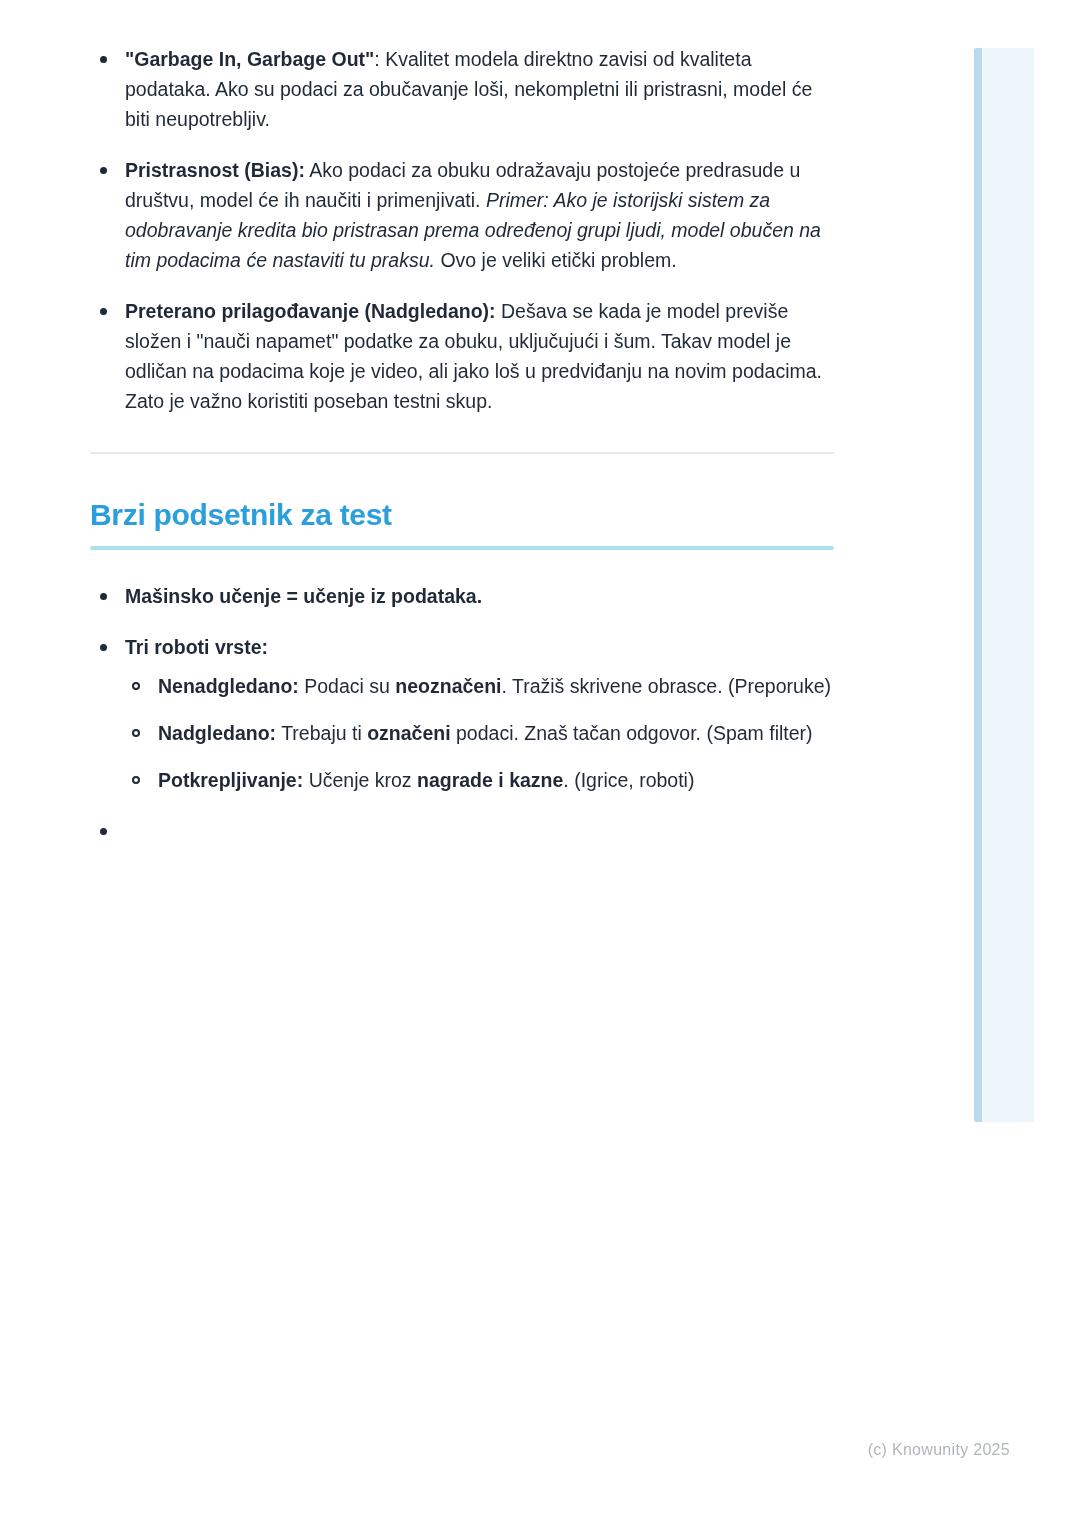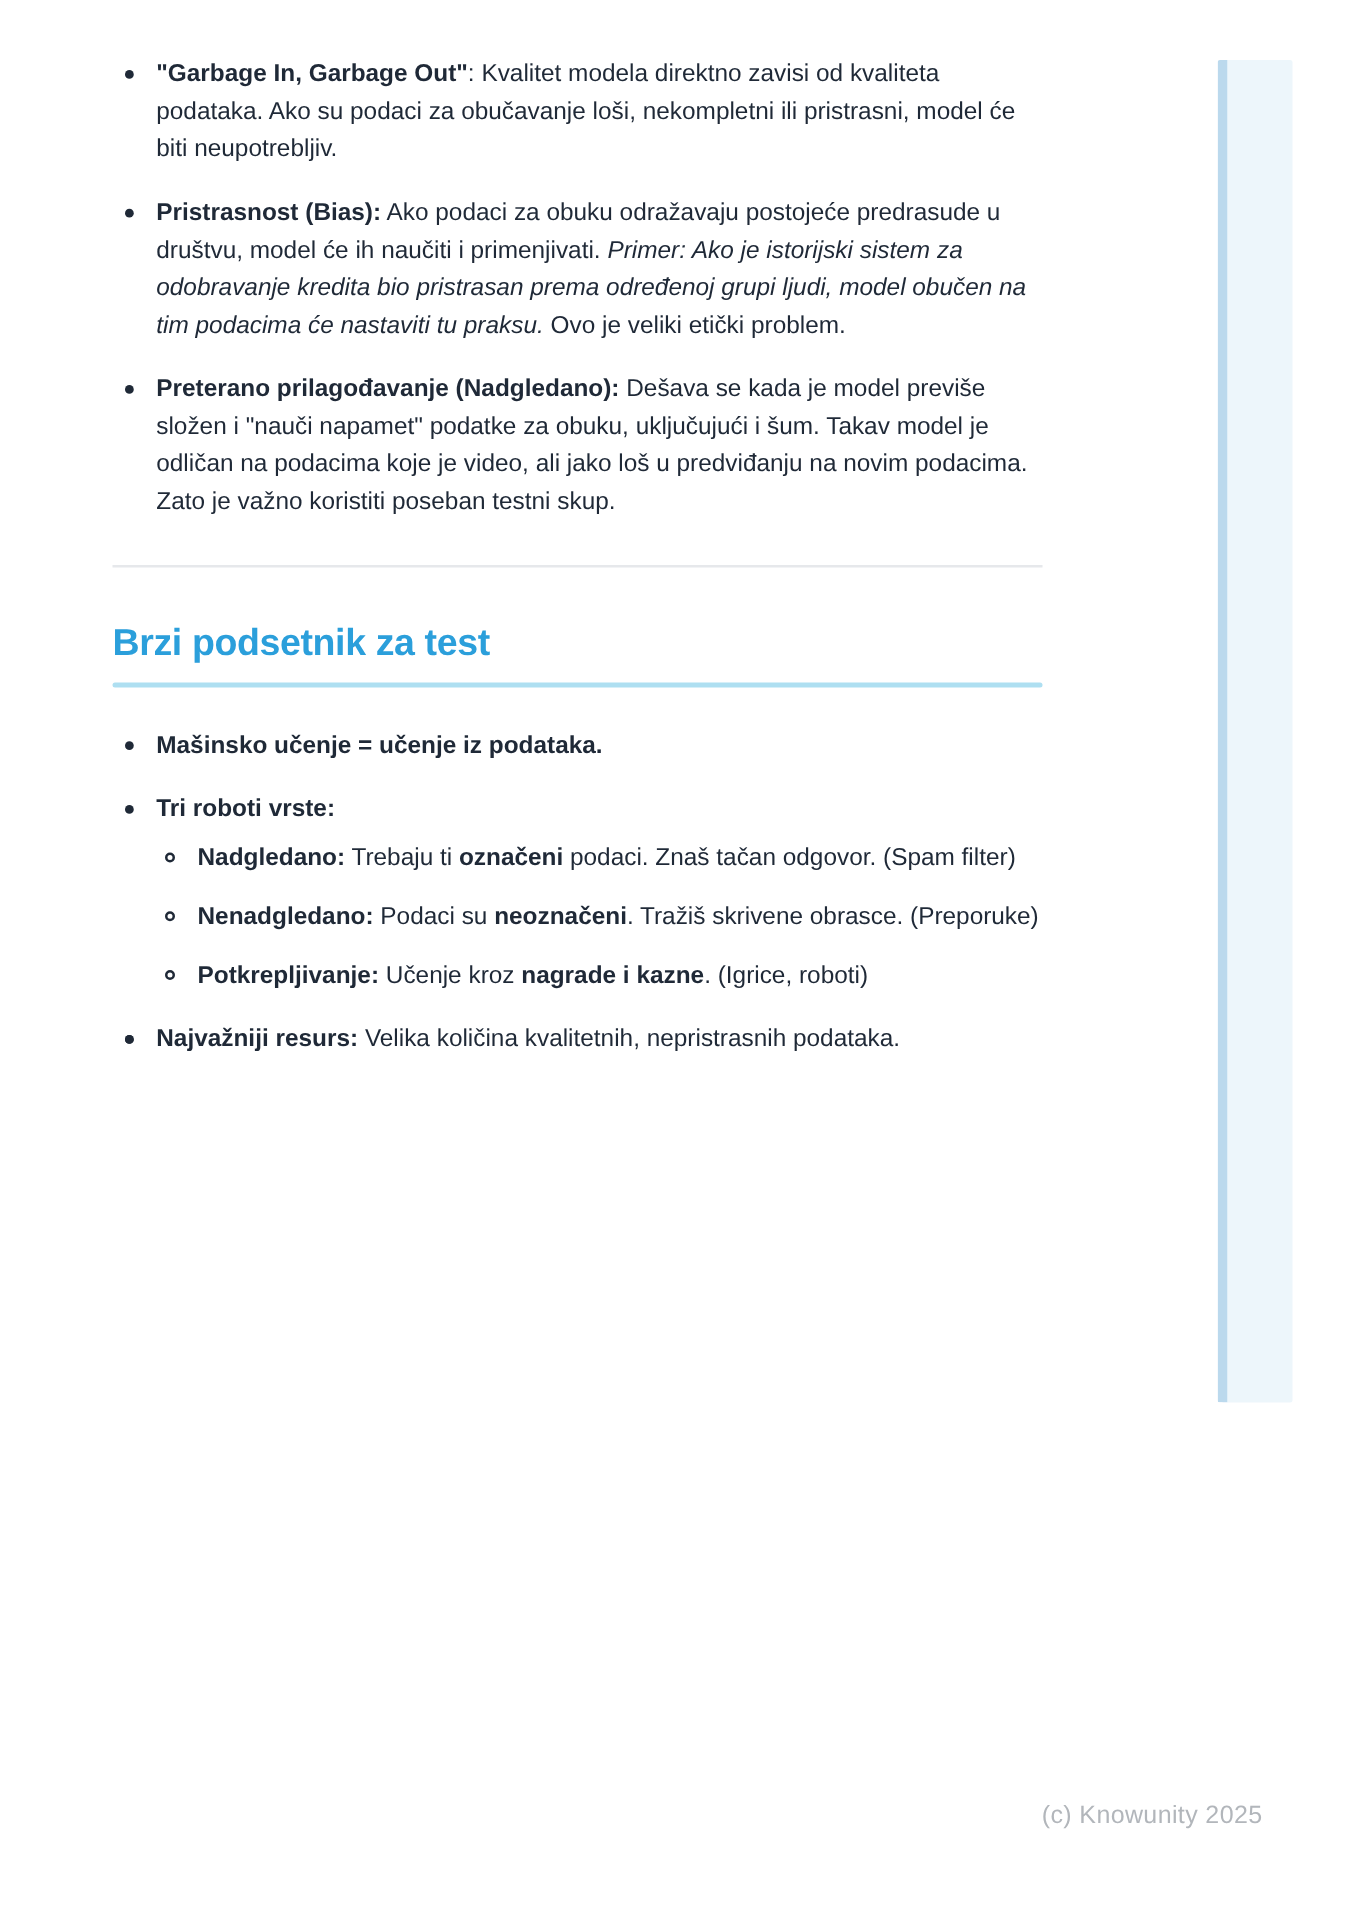--- a/index.html
+++ b/index.html
@@ -85,21 +85,21 @@
     width: 60px;
     height: 1074px;
     background: var(--sidebar-fill, #EDF6FB);
     border-left: 8px solid var(--sidebar-strip, #BBD9ED);
     border-radius: 2px;
   }
   .footer-copyright {
     position: absolute;
     top: 1441px;
     right: 70px;
-    font-size: 20px;
+    font-size: 16px;
     color: var(--footer-text, #B2B6BB);
     letter-spacing: 0.3px;
   }
   .rich span.b { font-weight: 700; }
   .rich span.i { font-style: italic; }
 </style>
 </head>
 <body style="--accent-heading: #2B9FDB; --heading-underline: #AEDFF1; --divider: #E6E8EB; --text: #1F2937; --sidebar-strip: #BBD9ED; --sidebar-fill: #EDF6FB; --footer-text: #B2B6BB;">
 
 <div class="page-content">
@@ -128,38 +128,34 @@
     <li>
       <span class="marker-dot"></span>
       <span class="rich"><span class="b">Mašinsko učenje = učenje iz podataka.</span></span>
     </li>
     <li>
       <span class="marker-dot"></span>
       <span class="rich"><span class="b">Tri roboti vrste:</span></span>
       <ul class="nested-list">
         <li>
           <span class="marker-circle"></span>
-          <span class="rich"><span class="b">Nadgledano:</span><span> Trebaju ti </span><span class="b">označeni</span><span> podaci. Znaš tačan odgovor. (Spam filter)</span></span>
+          <span class="rich"><span class="b">Nenadgledano:</span><span> Podaci su </span><span class="b">neoznačeni</span><span>. Tražiš skrivene obrasce. (Preporuke)</span></span>
         </li>
         <li>
           <span class="marker-circle"></span>
-          <span class="rich"><span class="b">Nenadgledano:</span><span> Podaci su </span><span class="b">neoznačeni</span><span>. Tražiš skrivene obrasce. (Preporuke)</span></span>
+          <span class="rich"><span class="b">Nadgledano:</span><span> Trebaju ti </span><span class="b">označeni</span><span> podaci. Znaš tačan odgovor. (Spam filter)</span></span>
         </li>
         <li>
           <span class="marker-circle"></span>
           <span class="rich"><span class="b">Potkrepljivanje:</span><span> Učenje kroz </span><span class="b">nagrade i kazne</span><span>. (Igrice, roboti)</span></span>
         </li>
       </ul>
     </li>
     <li>
       <span class="marker-dot"></span>
     </li>
-    <li>
-      <span class="marker-dot"></span>
-      <span class="rich"><span class="b">Najvažniji resurs:</span><span> Velika količina kvalitetnih, nepristrasnih podataka.</span></span>
-    </li>
   </ul>
 
 </div>
 
 <div class="right-accent-bar"></div>
 
 <div class="footer-copyright">(c) Knowunity 2025</div>
 
 </body></html>

